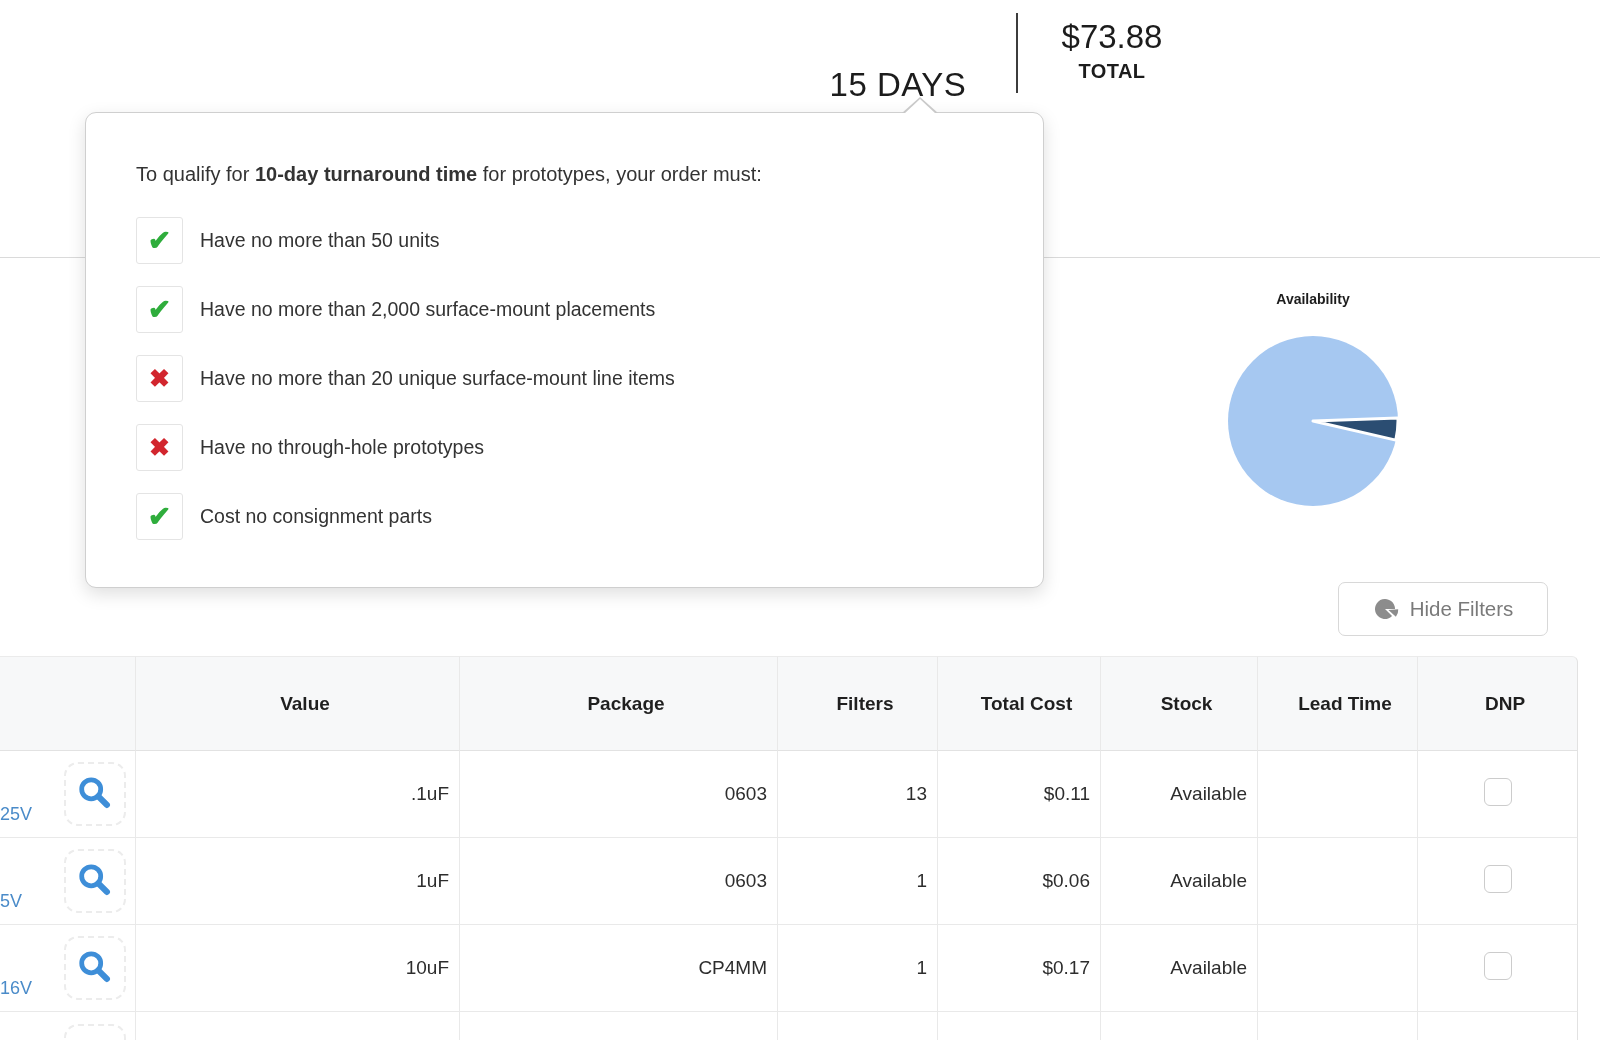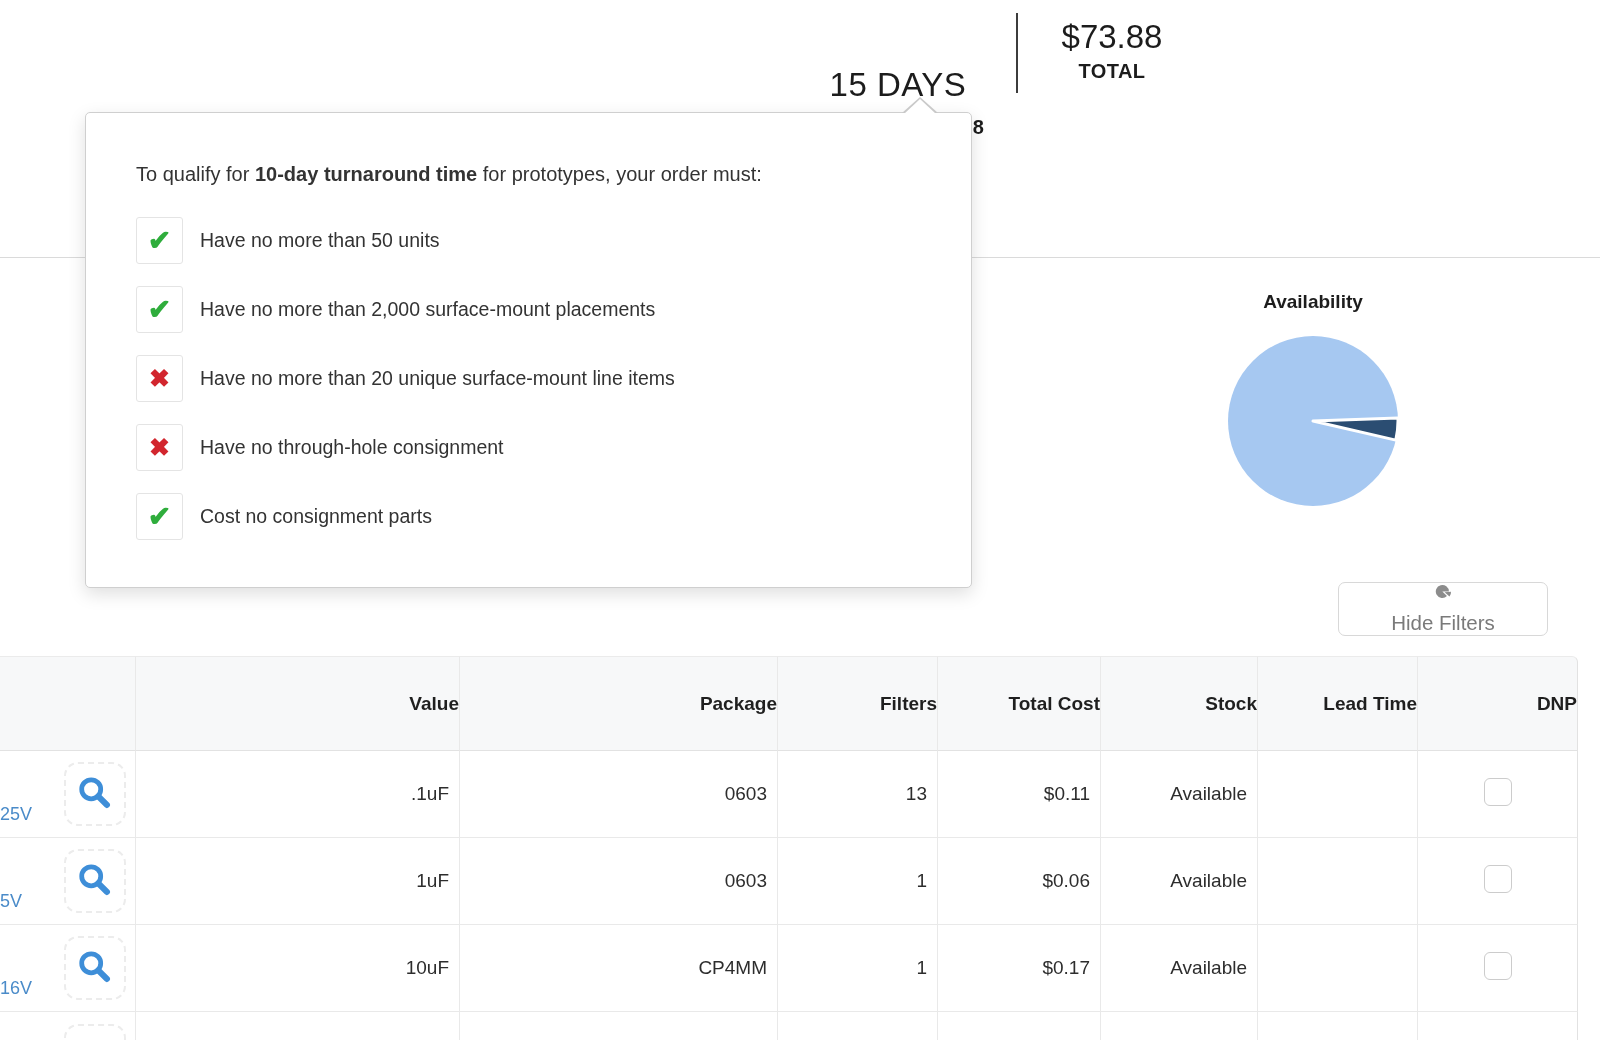--- a/index.html
+++ b/index.html
@@ -22,58 +22,58 @@
     justify-content:center; font-size:20px; font-weight:bold; color:#4a4a4a; }
   .qty-input { flex:1; display:flex; align-items:center; justify-content:flex-end; padding-right:8px; gap:3px; }
   .qty-value { font-size:20px; color:#222; }
   .qty-spinner { width:16px; height:36px; border:1px solid #c3c3c3; border-radius:8px;
     background:#fcfcfc; display:flex; flex-direction:column; align-items:center; justify-content:center;
     font-size:7px; color:#555; line-height:8px; cursor:default; }
 
   .section-divider { position:absolute; left:0; top:257px; width:1600px; height:1px; background:#dadada; }
 
   
-  .popover { position:absolute; left:85px; top:112px; width:887px; height:476px; background:#fff;
-    border:1px solid #cfcfcf; border-radius:5px; box-shadow:0 6px 18px rgba(0,0,0,.13); z-index:5; }
+  .popover { position:absolute; left:85px; top:112px; width:959px; height:476px; background:#fff;
+    border:1px solid #cfcfcf; border-radius:11px; box-shadow:0 6px 18px rgba(0,0,0,.13); z-index:5; }
   .caret-outer, .caret-inner { position:absolute; width:0; height:0; }
   .caret-outer { left:816px; top:-16px; border-left:18px solid transparent;
     border-right:18px solid transparent; border-bottom:16px solid #c9c9c9; }
   .caret-inner { left:818px; top:-14px; border-left:16px solid transparent;
     border-right:16px solid transparent; border-bottom:15px solid #fff; }
   .pop-intro { position:absolute; left:50px; top:50px; right:30px; font-size:20px; color:#333; }
   .pop-intro b { font-weight:bold; }
   .check-list { position:absolute; left:50px; top:104px; right:30px;
     display:flex; flex-direction:column; gap:22px; }
   .check-item { display:flex; align-items:center; gap:17px; }
   .check-box { width:47px; height:47px; border:1px solid #e4e4e4; border-radius:3px; background:#fff;
     display:flex; align-items:center; justify-content:center; flex:none; }
   .mark { font-weight:bold; line-height:1; }
   .mark-pass { color:#2fad3c; font-size:28px; }
   .mark-fail { color:#d2262e; font-size:25px; }
   .check-text { font-size:19.5px; color:#333; }
 
   
   .avail-title { position:absolute; left:1213px; top:291px; width:200px; text-align:center;
-    font-size:19px; font-weight:bold; color:#1d1d1d; }
+    font-size:14px; font-weight:bold; color:#1d1d1d; }
   .pie-wrap { position:absolute; left:1227px; top:335px; width:172px; height:172px; }
 
   
   .hide-filters { position:absolute; left:1338px; top:582px; width:210px; height:54px;
     border:1px solid #d8d8d8; border-radius:7px; background:#fff; display:flex; align-items:center;
-    justify-content:center; gap:11px; cursor:pointer;flex-direction:column; }
+    justify-content:center; gap:11px; cursor:pointer; }
   .hide-filters .btn-label { font-size:20.5px; color:#7a7a7a; }
 
   
   .table-wrap { position:absolute; left:0; top:656px; width:1578px; height:384px; overflow:hidden; }
   table { border-collapse:separate; border-spacing:0; table-layout:fixed; width:1578px; }
   col.c0{width:136px} col.c1{width:324px} col.c2{width:318px} col.c3{width:160px}
   col.c4{width:163px} col.c5{width:157px} col.c6{width:160px} col.c7{width:160px}
   th { height:95px; background:#f7f8f9; border-top:1px solid #ebebeb; border-bottom:1px solid #e2e2e2;
     border-right:1px solid #e9e9e9; font-size:19px; font-weight:bold; color:#1f1f1f;
-    text-align:right; padding-left:15px; }
+    text-align:center; padding-left:15px; }
   th:first-child { border-right:1px solid #e9e9e9; }
   th:last-child { border-top-right-radius:6px; border-right:1px solid #e2e2e2; }
   td { height:87px; background:#fff; border-bottom:1px solid #e9e9e9; border-right:1px solid #e9e9e9;
     font-size:19px; color:#2d2d2d; text-align:right; padding-right:10px; }
   td:last-child { border-right:1px solid #e2e2e2; text-align:center; padding-right:0; }
   td.desc-cell { position:relative; text-align:left; padding:0; }
   .desc-fragment { position:absolute; left:0; bottom:12px; font-size:18px; color:#4a8bc9; cursor:pointer; }
   .search-box { position:absolute; left:64px; top:50%; transform:translateY(-50%); width:62px; height:64px;
     border:2px dashed #ececec; border-radius:14px; display:flex; align-items:center; justify-content:center;
     cursor:pointer; }
@@ -118,21 +118,21 @@
       <div class="check-item">
         <span class="check-box">
             <span class="mark mark-fail">✖</span>
           </span>
         <span class="check-text">Have no more than 20 unique surface-mount line items</span>
       </div>
       <div class="check-item">
         <span class="check-box">
             <span class="mark mark-fail">✖</span>
           </span>
-        <span class="check-text">Have no through-hole consignment</span>
+        <span class="check-text">Have no through-hole prototypes</span>
       </div>
       <div class="check-item">
         <span class="check-box">
             <span class="mark mark-pass">✔</span>
           </span>
         <span class="check-text">Cost no consignment parts</span>
       </div>
     </div>
   </div>
 

